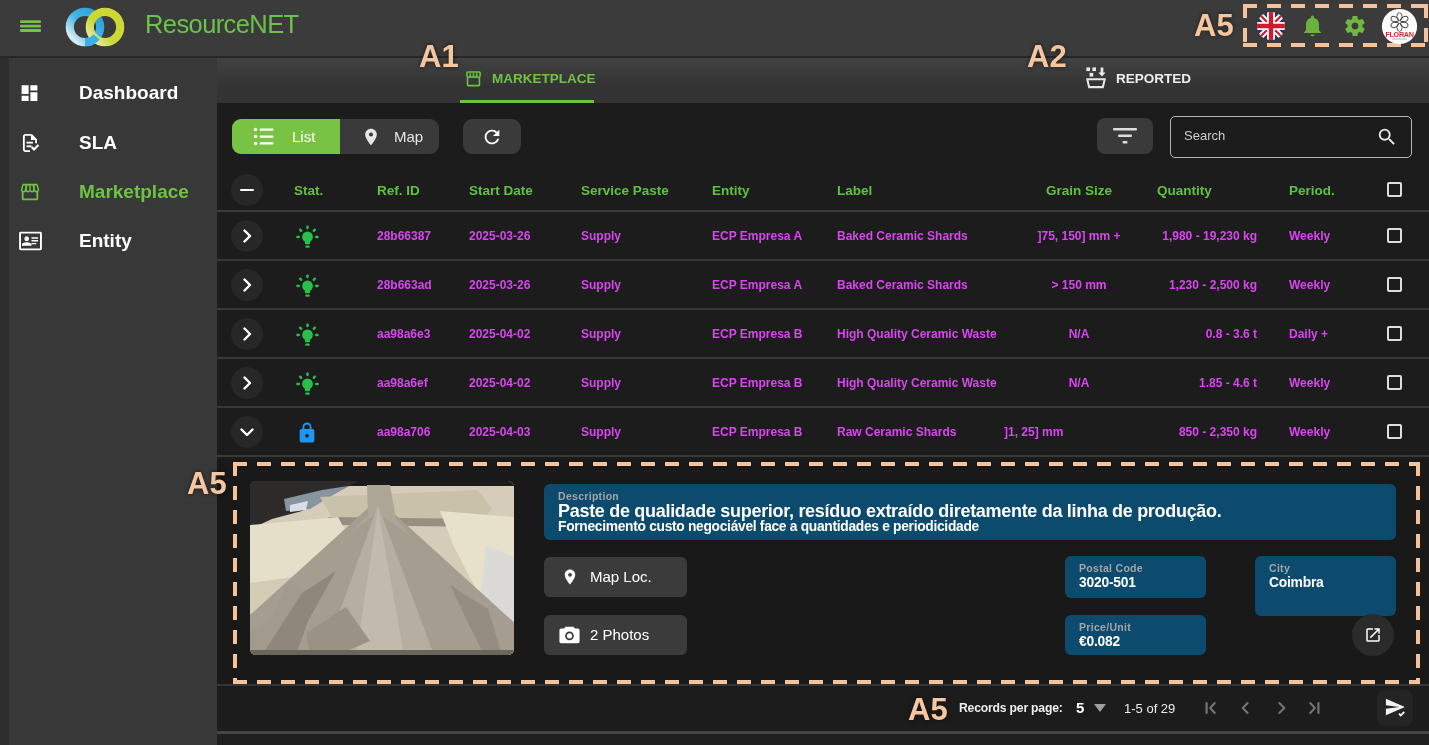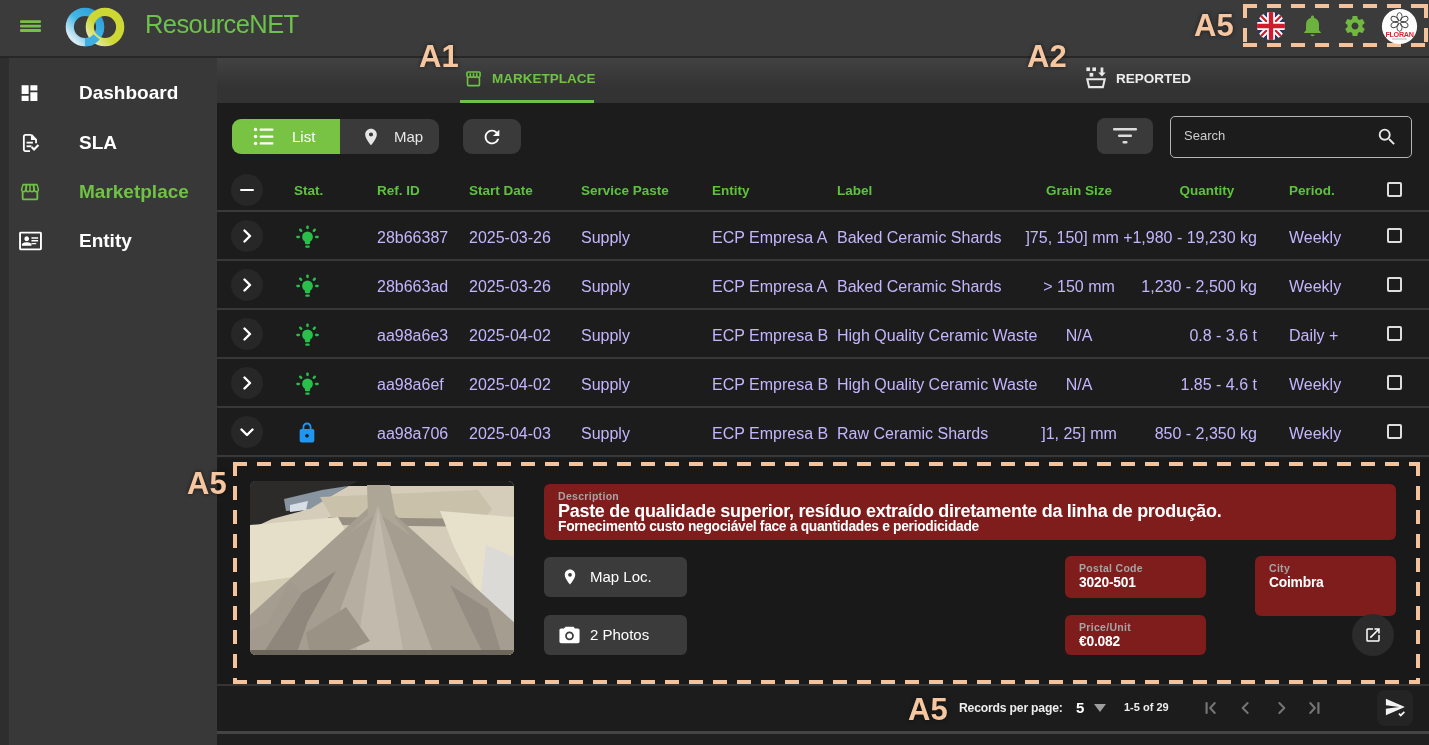--- a/index.html
+++ b/index.html
@@ -17,25 +17,25 @@
     font-weight:bold; font-size:19px; }
   .navitem .lbl { position:absolute; left:66px; top:50%; transform:translateY(-50%);margin-left:13px; }
   .navitem svg { position:absolute; left:19px; top:50%; transform:translateY(-50%); }
   
   #content { left:217px; top:58px; width:1212px; height:687px; background:#1c1c1c; }
   .tabtxt { position:absolute; font-weight:bold; font-size:13.5px; letter-spacing:0px; }
   #search { left:1170px; top:116px; width:242px; height:42px; border:1px solid #b5b5b5;
      border-radius:5px; color:#cfcfcf; font-size:15px; }
   
   .hdr { position:absolute; color:#5ec23f; font-weight:bold; font-size:13.5px; }
-  .cell { position:absolute; color:#c4b5fd; font-weight:normal; font-size:16px; white-space:nowrap; }
+  .cell { position:absolute; color:#d946ef; font-weight:bold; font-size:12px; white-space:nowrap; }
   .circbtn { position:absolute; width:32px; height:32px; border-radius:50%; background:#272727; }
   .ckb { position:absolute; left:1387px; width:15px; height:15px; border:2px solid #dedede; border-radius:2px; }
   
-  .fbox { position:absolute; background:#7f1d1d; border-radius:6px; color:#fff; }
+  .fbox { position:absolute; background:#0c4a6e; border-radius:6px; color:#fff; }
   .fbox .flabel { position:absolute; left:14px; top:6px; font-size:10.5px; font-weight:bold; color:#a5a5a5; letter-spacing:0.3px; }
   .fbox .fval { position:absolute; left:14px; top:19px; font-size:13.8px; font-weight:bold; white-space:nowrap; letter-spacing:-0.2px; }
   .abtn { position:absolute; background:#3b3b3b; border-radius:6px; color:#fff; font-size:15px; }
   
   .ann { position:absolute; color:#f6c6a0; font-weight:bold; font-size:31px; line-height:31px;
      text-shadow:0 0 4px rgba(10,10,10,.65); }
   .dash-h { position:absolute; height:4px;
      background:repeating-linear-gradient(90deg,#f4c39c 0 14px,transparent 14px 24px); }
   .dash-v { position:absolute; width:4px;
      background:repeating-linear-gradient(180deg,#f4c39c 0 14px,transparent 14px 24px); }
@@ -205,21 +205,21 @@
 
   <div class="circbtn" style="left:231px;top:174px"></div>
   <div class="abs" style="left:240px;top:188.5px;width:14px;height:2.6px;background:#fff;border-radius:1px"></div>
   <div class="hdr" style="left:294px;top:183px">Stat.</div>
   <div class="hdr" style="left:377px;top:183px">Ref. ID</div>
   <div class="hdr" style="left:469px;top:183px">Start Date</div>
   <div class="hdr" style="left:581px;top:183px">Service Paste</div>
   <div class="hdr" style="left:712px;top:183px">Entity</div>
   <div class="hdr" style="left:837px;top:183px">Label</div>
   <div class="hdr" style="left:1029px;top:183px;width:100px;text-align:center">Grain Size</div>
-  <div class="hdr" style="left:1157px;top:183px;width:100px;text-align:center">Quantity</div>
+  <div class="hdr" style="left:1157px;top:183px;width:100px;text-align:left">Quantity</div>
   <div class="hdr" style="left:1289px;top:183px">Period.</div>
   <div class="ckb" style="top:182px"></div>
   <div class="abs" style="left:217px;top:210px;width:1212px;height:2px;background:#3a3a3a"></div>
 
   <div class="abs" style="left:217px;top:212px;width:1212px;height:49px;border-bottom:2px solid #383838"></div>
   <div class="circbtn" style="left:231px;top:220px"></div>
   <svg class="abs" style="left:240px;top:229px" width="14" height="14" viewBox="0 0 14 14">
       <path fill="none" stroke="#fff" stroke-width="2.4" stroke-linecap="round" stroke-linejoin="round" d="M4.5 1.5 10 7 4.5 12.5"></path>
     </svg>
   <svg class="abs" style="left:296px;top:225px" width="23" height="23" viewBox="0 0 24 24">
@@ -327,21 +327,21 @@
       <path fill="none" stroke="#fff" stroke-width="2.4" stroke-linecap="round" stroke-linejoin="round" d="M1.5 4.5 7 10 12.5 4.5"></path>
     </svg>
   <svg class="abs" style="left:296px;top:421px" width="22" height="23" viewBox="0 0 24 24">
       <path fill="#1e96f2" d="M18 8.3h-1.1V6.2C16.9 3.4 14.7 1.2 12 1.2S7.1 3.4 7.1 6.2v2.1H6c-1.1 0-2 .9-2 2v10.5c0 1.1.9 2 2 2h12c1.1 0 2-.9 2-2V10.3c0-1.1-.9-2-2-2zm-8.9-2.1c0-1.6 1.3-2.9 2.9-2.9s2.9 1.3 2.9 2.9v2.1H9.1V6.2zM12 17.5c-1.1 0-2-.9-2-2s.9-2 2-2 2 .9 2 2-.9 2-2 2z"></path>
     </svg>
   <div class="cell" style="left:377px;top:425px">aa98a706</div>
   <div class="cell" style="left:469px;top:425px">2025-04-03</div>
   <div class="cell" style="left:581px;top:425px">Supply</div>
   <div class="cell" style="left:712px;top:425px">ECP Empresa B</div>
   <div class="cell" style="left:837px;top:425px">Raw Ceramic Shards</div>
-  <div class="cell" style="left:1004px;top:425px;width:150px;text-align:center">]1, 25] mm</div>
+  <div class="cell" style="left:1004px;top:425px;width:150px;">]1, 25] mm</div>
   <div class="cell" style="left:1107px;top:425px;width:150px;text-align:right">850 - 2,350 kg</div>
   <div class="cell" style="left:1289px;top:425px">Weekly</div>
   <div class="ckb" style="top:424px"></div>
 
   <div class="abs" style="left:217px;top:459px;width:1212px;height:225px;background:#191919"></div>
 
   <svg class="abs" style="left:250px;top:481px;border-radius:6px" width="264" height="174" viewBox="0 0 264 174">
     <rect width="264" height="174" fill="#d5cdba"></rect>
     <rect width="264" height="5" fill="#1c1c1c"></rect>
     <path d="M0 0 H108 L52 30 22 38 0 48z" fill="#2d2b29"></path>
@@ -406,21 +406,21 @@
   <div class="dash-v" style="left:233px;top:462px;height:222px"></div>
   <div class="dash-v" style="left:1416px;top:462px;height:222px"></div>
 
   <div class="abs" style="left:217px;top:684px;width:1212px;height:2px;background:#353535"></div>
   <div class="ann" style="left:908px;top:694px">A5</div>
   <div class="abs" style="left:959px;top:701px;font-size:12.2px;letter-spacing:-0.2px;font-weight:bold;color:#ededed">Records per page:</div>
   <div class="abs" style="left:1076px;top:699px;font-size:15px;font-weight:bold;color:#fff">5</div>
   <svg class="abs" style="left:1094px;top:704px" width="12" height="8" viewBox="0 0 12 8">
       <path fill="#9e9e9e" d="M0 0 h12 L6 8z"></path>
     </svg>
-  <div class="abs" style="left:1124px;top:701px;font-size:11px;font-weight:bold;color:#ededed">1-5 of 29</div>
+  <div class="abs" style="left:1124px;top:701px;font-size:13px;font-weight:normal;color:#ededed">1-5 of 29</div>
   <svg class="abs" style="left:1201px;top:698px" width="20" height="20" viewBox="0 0 24 24">
       <path stroke="#757575" stroke-width="2.6" stroke-linecap="round" d="M6.7 6 V18" fill="none"></path>
       <path fill="none" stroke="#757575" stroke-width="2.4" stroke-linecap="round" stroke-linejoin="round" d="M16.5 6 11 12 16.5 18"></path>
     </svg>
   <svg class="abs" style="left:1236px;top:698px" width="20" height="20" viewBox="0 0 24 24">
       <path fill="none" stroke="#757575" stroke-width="2.4" stroke-linecap="round" stroke-linejoin="round" d="M14 6 8 12 14 18"></path>
     </svg>
   <svg class="abs" style="left:1271px;top:698px" width="20" height="20" viewBox="0 0 24 24">
       <path fill="none" stroke="#757575" stroke-width="2.4" stroke-linecap="round" stroke-linejoin="round" d="M10 6 16 12 10 18"></path>
     </svg>

